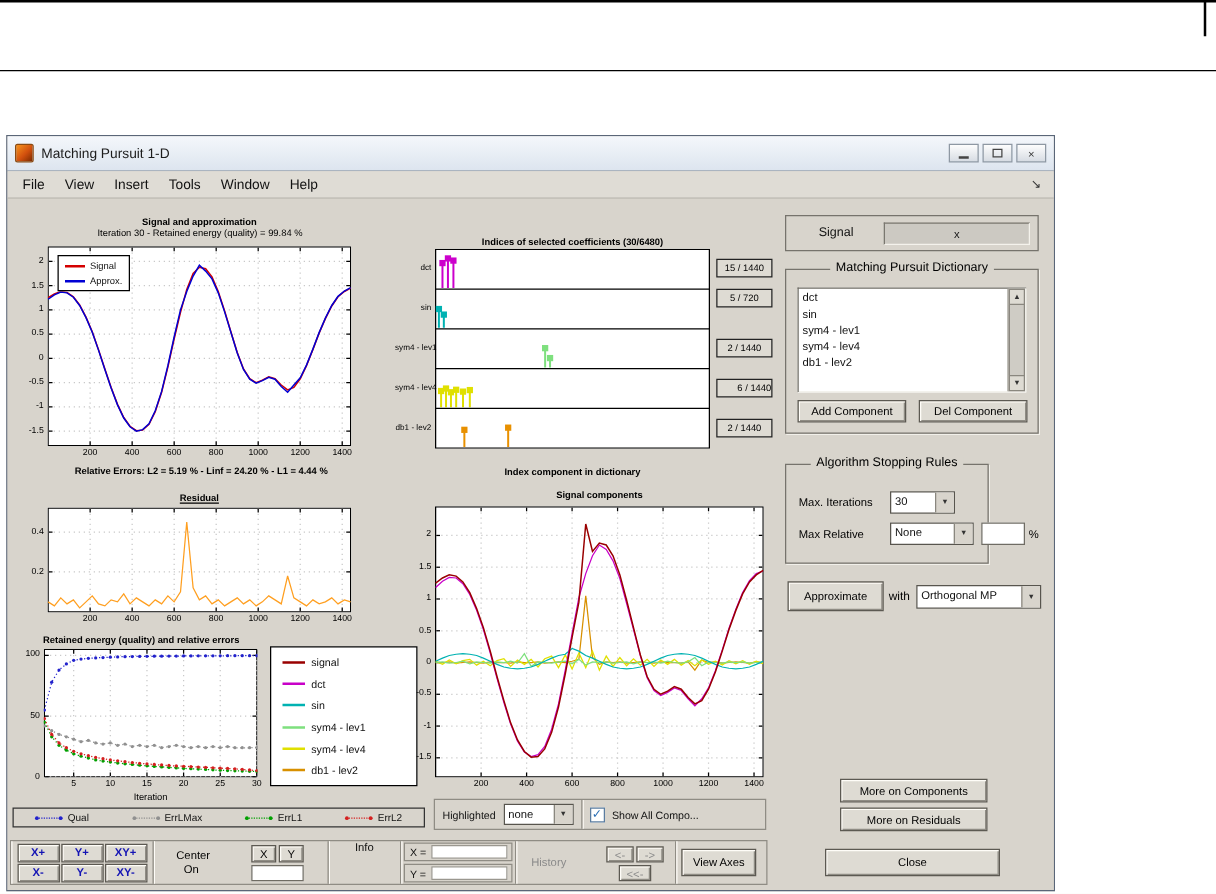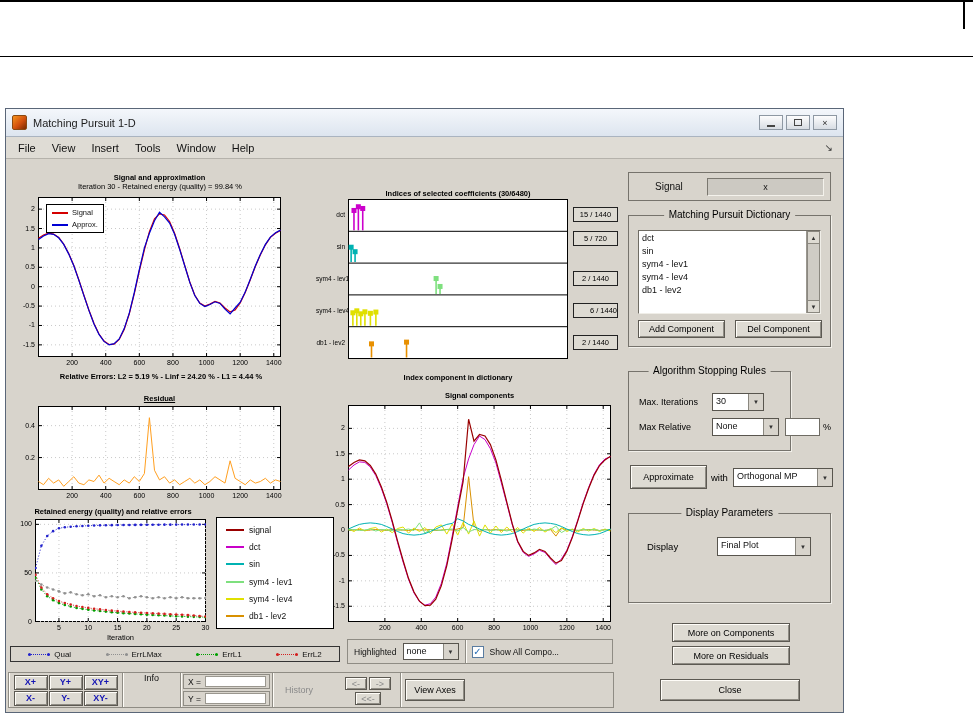--- a/index.html
+++ b/index.html
@@ -643,20 +643,27 @@
 
     <div class="toolbar" style="left:2px;top:513px;width:606px;height:36px;">
       <div class="tb-sec tb-zoom">
         <button class="tbtn zoomtxt">X+</button>
         <button class="tbtn zoomtxt">Y+</button>
         <button class="tbtn zoomtxt">XY+</button>
         <button class="tbtn zoomtxt">X-</button>
         <button class="tbtn zoomtxt">Y-</button>
         <button class="tbtn zoomtxt">XY-</button>
       </div>
+      <div class="tb-sec tb-center">
+        <span class="lbl" style="left:18px;top:6px;">Center</span>
+        <span class="lbl" style="left:24px;top:17px;">On</span>
+        <button class="tbtn" style="position:absolute;left:78px;top:3px;width:20px;height:14px;">X</button>
+        <button class="tbtn" style="position:absolute;left:100px;top:3px;width:20px;height:14px;">Y</button>
+        <span class="edit" style="left:78px;top:19px;width:42px;height:13px;"></span>
+      </div>
       <div class="tb-sec tb-info">
         <span>Info</span>
       </div>
       <div class="tb-sec tb-xy">
         <div class="xy-row">
           <span>X =</span>
           <span class="xy-val"></span>
         </div>
         <div class="xy-row">
           <span>Y =</span>
@@ -717,27 +724,19 @@
       <span class="lbl" style="left:194px;top:50px;">%</span>
     </div>
 
     <button class="btn" style="left:624px;top:306px;width:77px;height:24px;">Approximate</button>
     <span class="lbl" style="left:705px;top:313px;font-size:9.5px;">with</span>
     <span class="combo" style="left:727px;top:309px;width:100px;height:19px;">
       <span class="combo-val">Orthogonal MP</span>
       <span class="combo-btn">▼</span>
     </span>
 
-    <div class="group" style="left:622px;top:354px;width:203px;height:90px;">
-      <span class="group-title">Display Parameters</span>
-      <span class="lbl" style="left:18px;top:27px;font-size:9.5px;">Display</span>
-      <span class="combo" style="left:88px;top:23px;width:94px;height:19px;">
-        <span class="combo-val">Final Plot</span>
-        <span class="combo-btn">▼</span>
-      </span>
-    </div>
 
     <button class="btn" style="left:666px;top:464px;width:118px;height:19px;">More on Components</button>
     <button class="btn" style="left:666px;top:487px;width:118px;height:19px;">More on Residuals</button>
     <button class="btn" style="left:654px;top:520px;width:140px;height:22px;">Close</button>
 
   </div>
 </div>
 
 </body></html>

